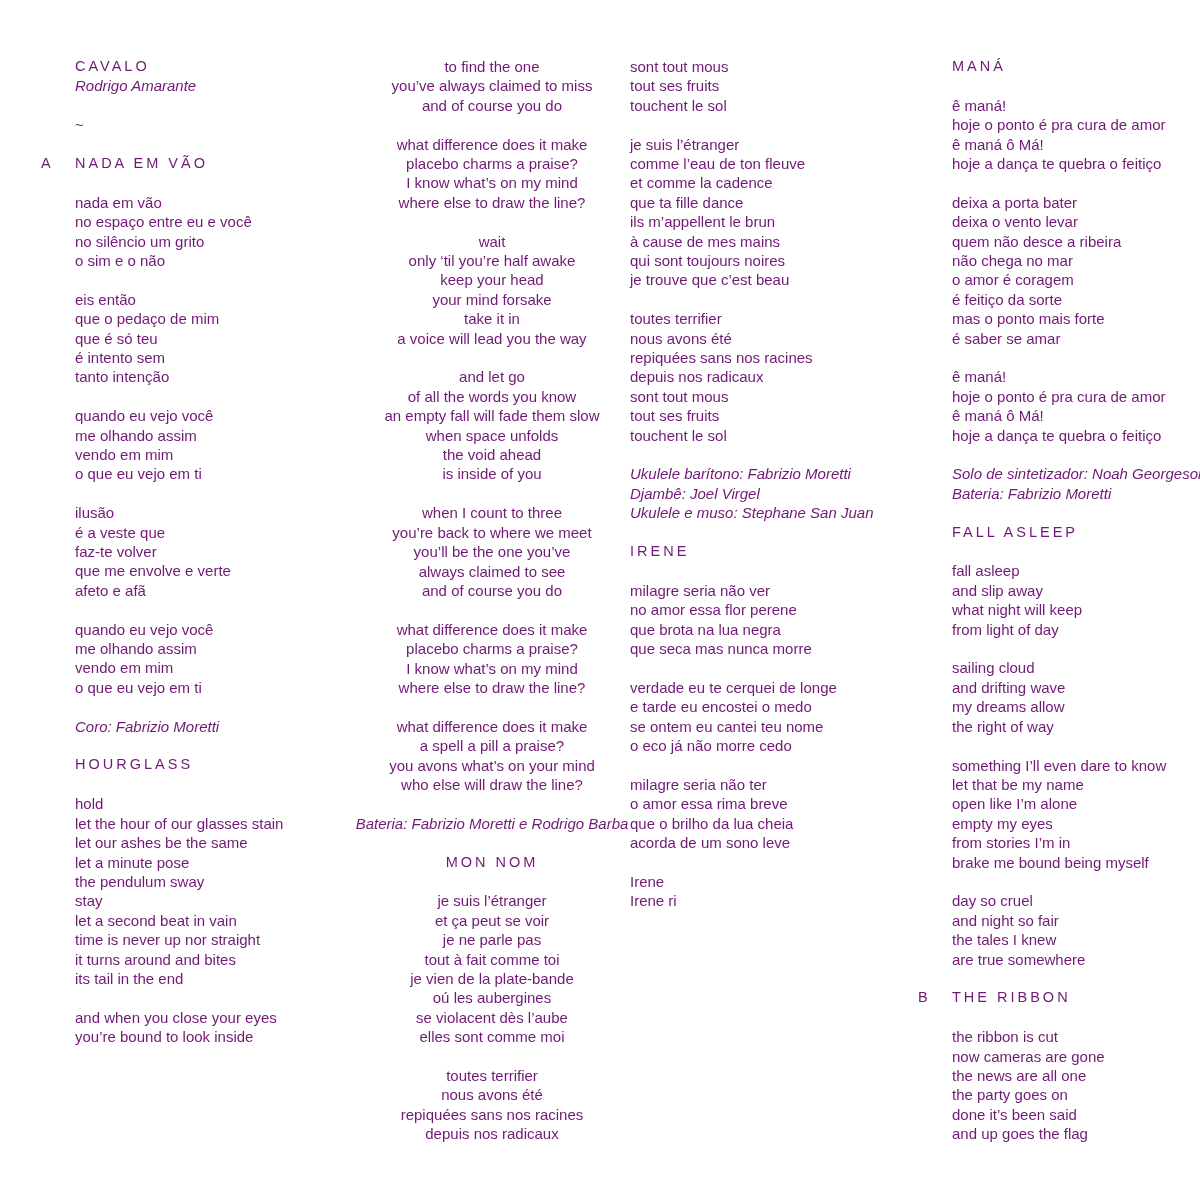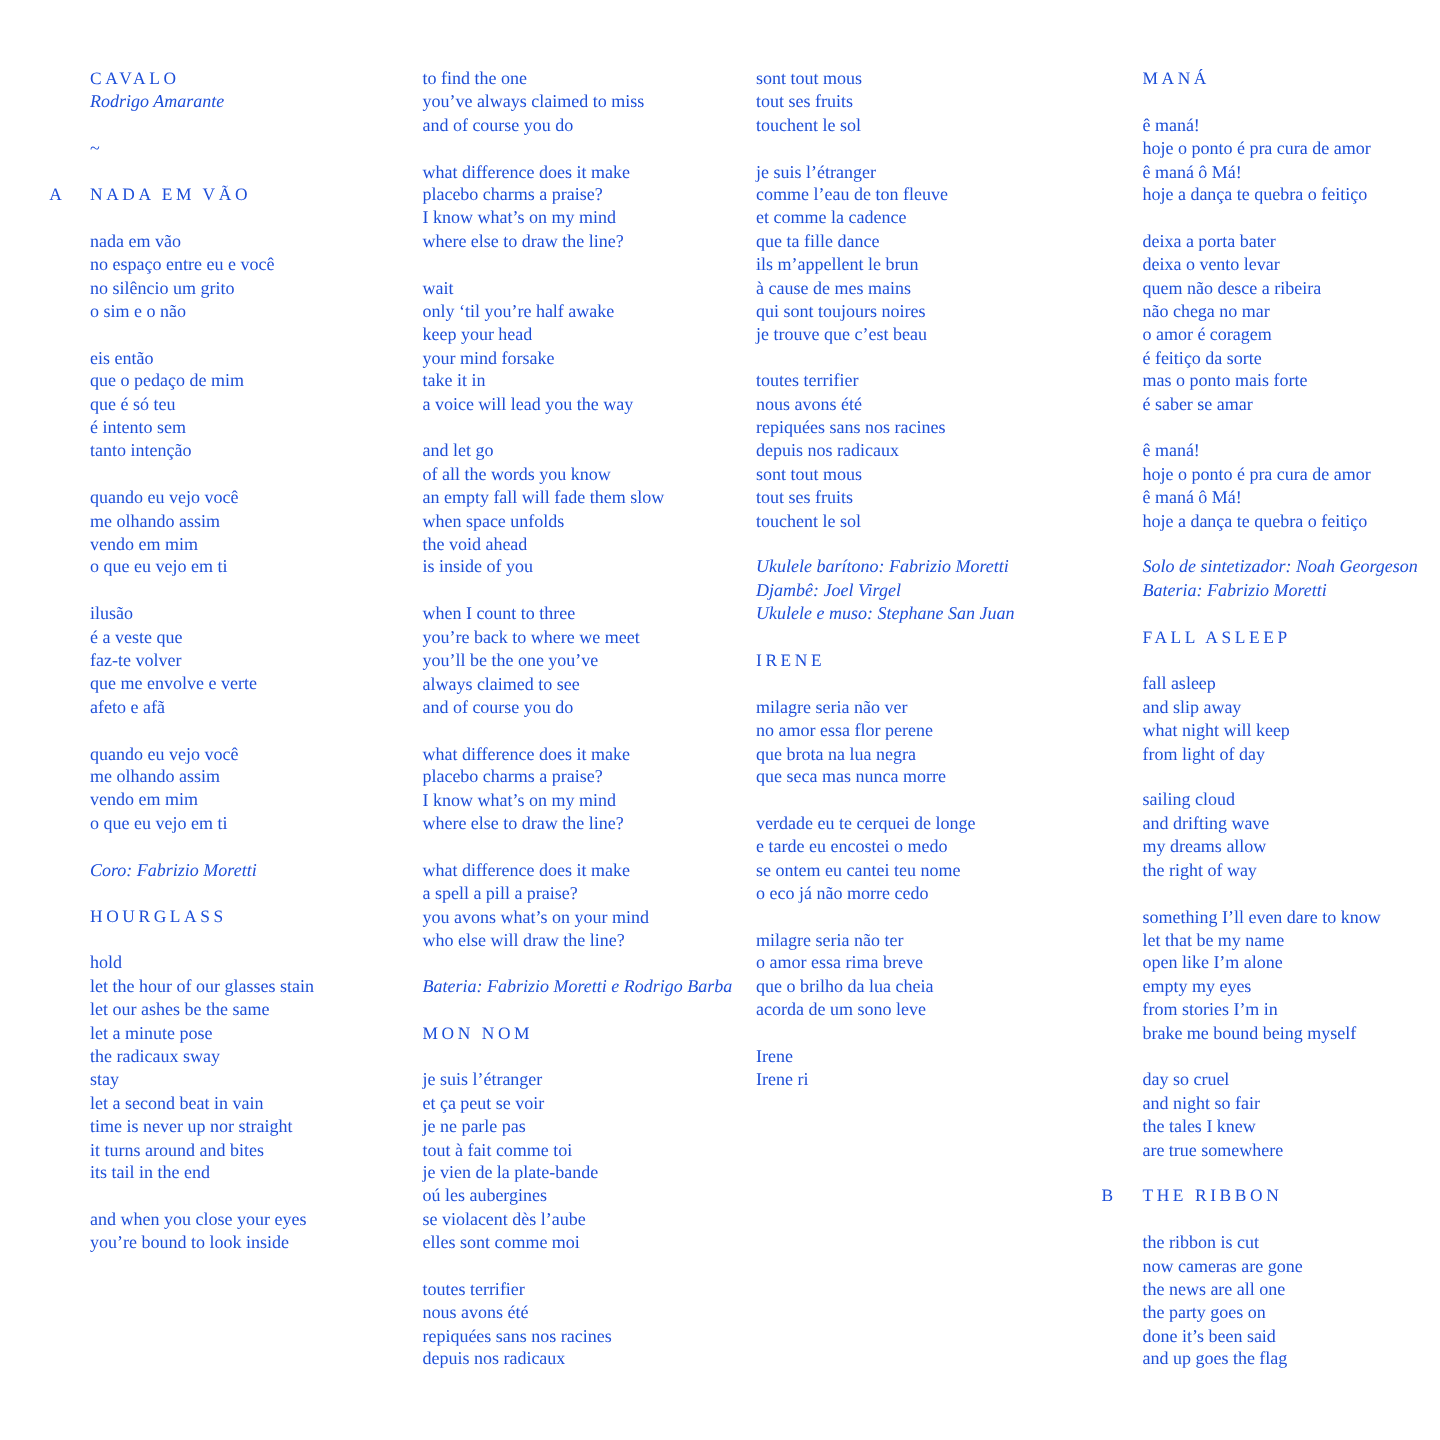--- a/index.html
+++ b/index.html
@@ -3,30 +3,30 @@
 <meta charset="utf-8">
 <style>
   * { margin: 0; padding: 0; box-sizing: border-box; }
   html, body { background: #ffffff; }
   .sheet {
     position: relative;
     width: 1200px;
     height: 1200px;
     background: #ffffff;
     overflow: hidden;
-    font-family: Liberation Serif, serif;
-    color: #1d4ed8;
+    font-family: Liberation Sans, sans-serif;
+    color: #701a75;
   }
   .column {
     position: absolute;
     top: 57px;
     width: 280px;
   }
   .col-0 { left: 75px; }
-  .col-1 { left: 352px; }
+  .col-1 { left: 352px; text-align: center; }
   .col-2 { left: 630px; }
   .col-3 { left: 952px; }
   .block {
     margin-bottom: 19.4px;
     font-size: 15px;
     line-height: 19.4px;
     white-space: nowrap;
   }
   .line {
     font-size: 15px;
@@ -98,21 +98,21 @@
         </div>
         <div class="block credits">
           <div class="line italic">Coro: Fabrizio Moretti</div>
         </div>
         <div class="block heading"><span class="heading-text">HOURGLASS</span></div>
         <div class="block stanza">
           <div class="line">hold</div>
           <div class="line">let the hour of our glasses stain</div>
           <div class="line">let our ashes be the same</div>
           <div class="line">let a minute pose</div>
-          <div class="line">the radicaux sway</div>
+          <div class="line">the pendulum sway</div>
           <div class="line">stay</div>
           <div class="line">let a second beat in vain</div>
           <div class="line">time is never up nor straight</div>
           <div class="line">it turns around and bites</div>
           <div class="line">its tail in the end</div>
         </div>
         <div class="block stanza">
           <div class="line">and when you close your eyes</div>
           <div class="line">you’re bound to look inside</div>
         </div>

